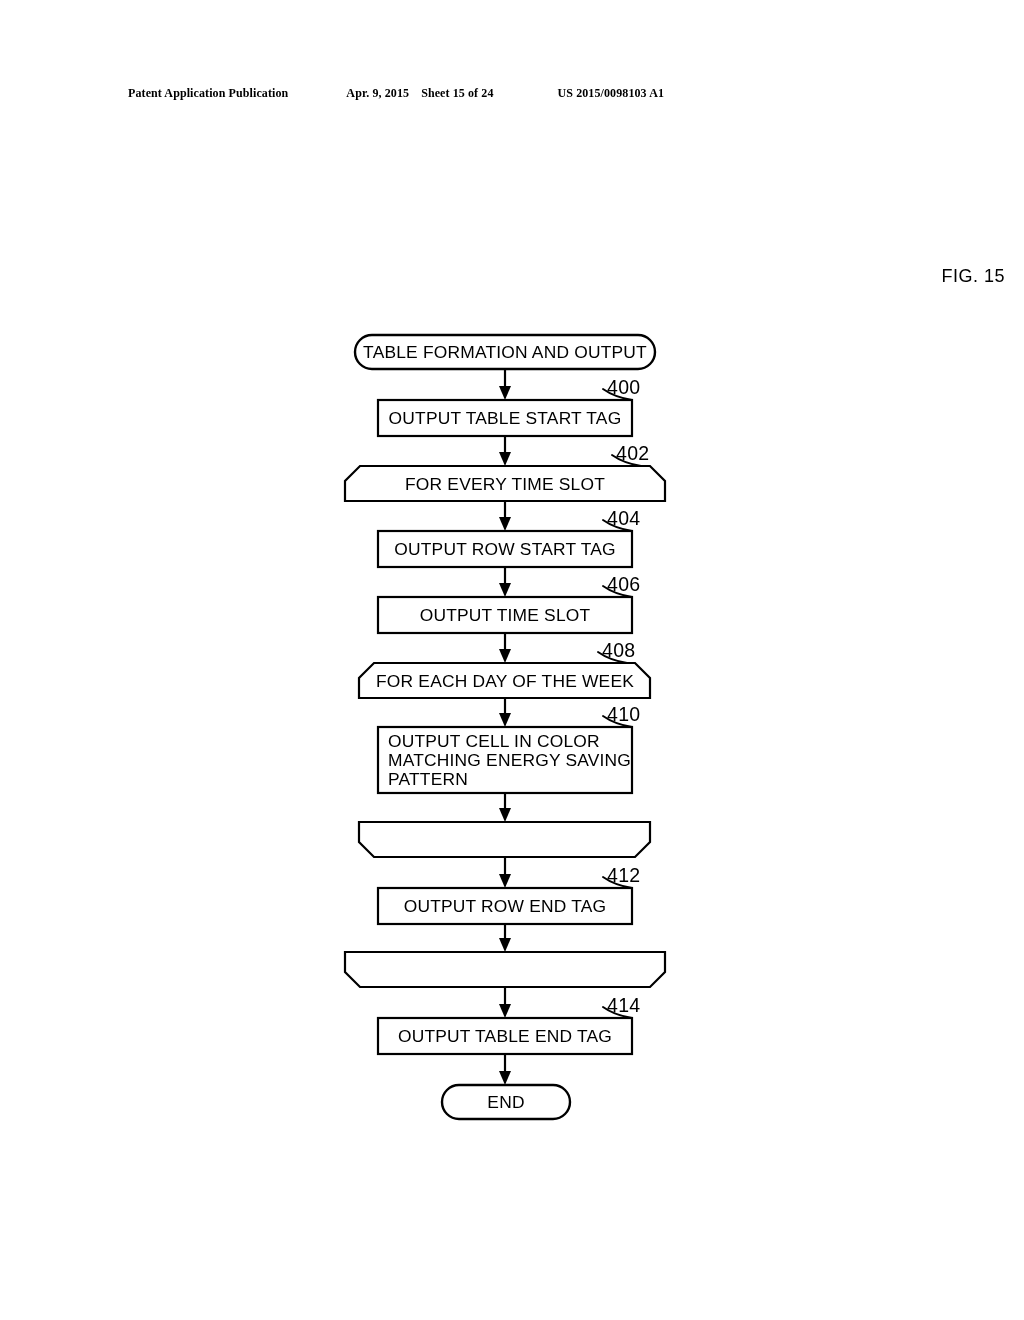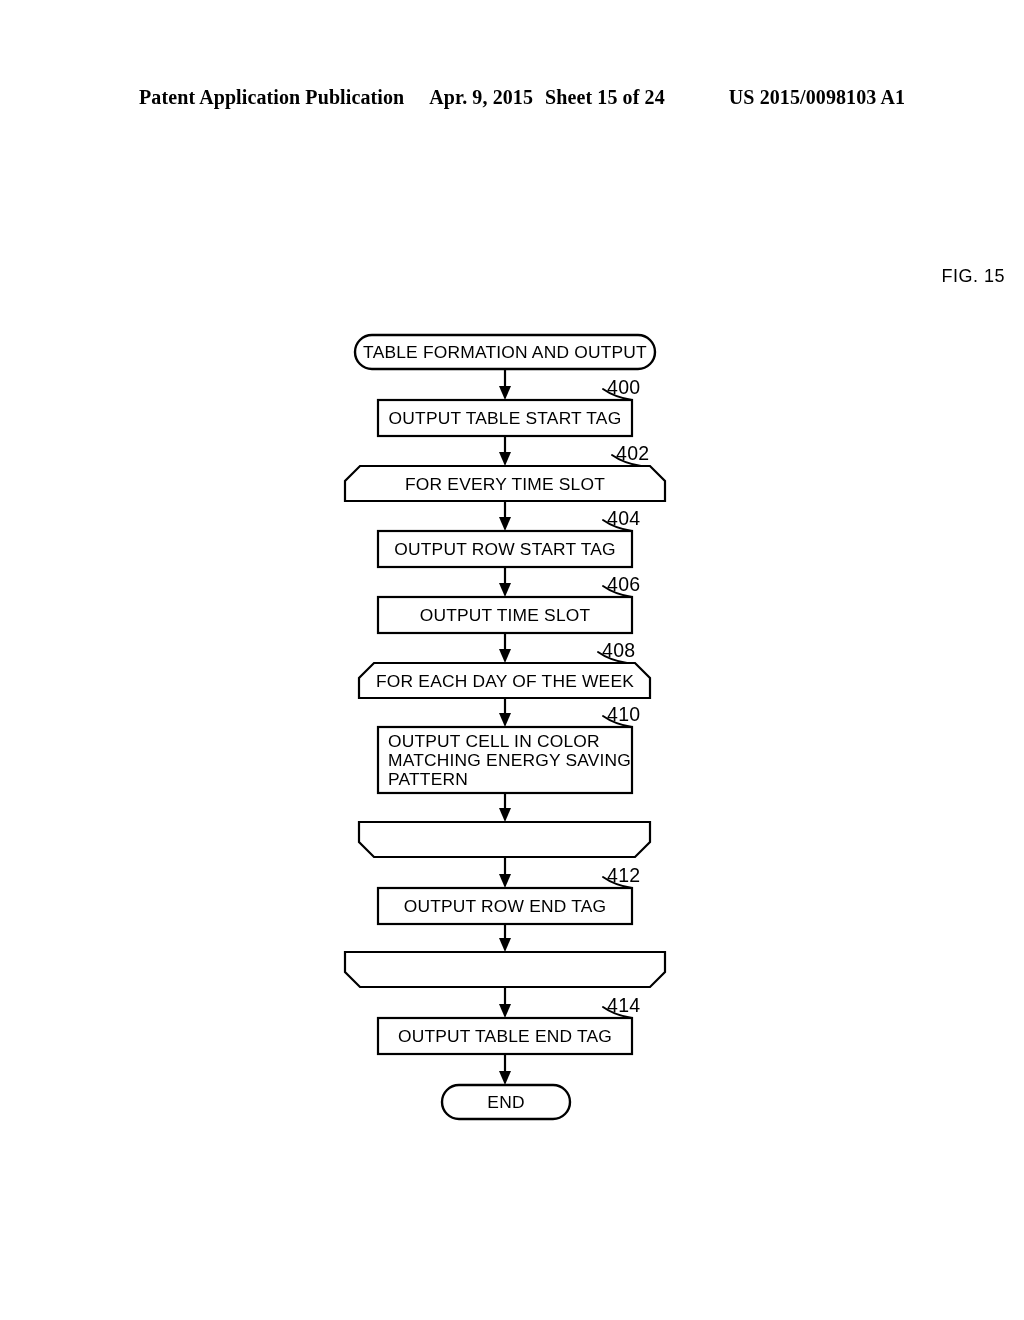--- a/index.html
+++ b/index.html
@@ -13,33 +13,33 @@
     position: relative;
     font-family: "Liberation Sans", sans-serif;
     color: #000000;
     overflow: hidden;
   }
 
   
   .page-header {
     position: absolute;
     top: 86px;
-    left: 139px;
+    left: 128px;
     width: 768px;
     height: 24px;
     font-family: "Liberation Serif", serif;
     font-weight: bold;
-    font-size: 20px;
+    font-size: 12px;
     letter-spacing: 0.1px;
     white-space: nowrap;
     display: flex;
     align-items: baseline;
   }
   .page-header .hdr-pub   { }
-  .page-header .hdr-date  { margin-left: 25px; text-align: right; }
+  .page-header .hdr-date  { margin-left: 58px; text-align: right; }
   .page-header .hdr-sheet { margin-left: 12px; }
   .page-header .hdr-num   { margin-left: 64px; }
 
   
   .fig-title {
     position: absolute;
     top: 266px;
     left: 0;
     width: 1024px;
     text-align: right;

